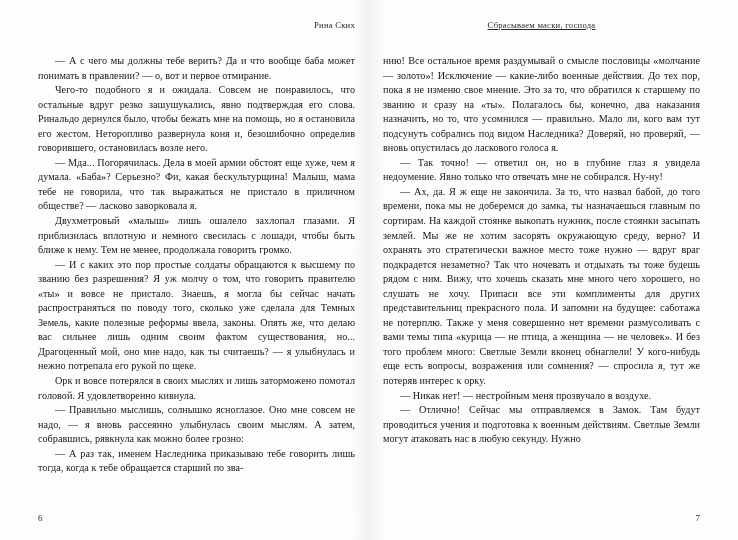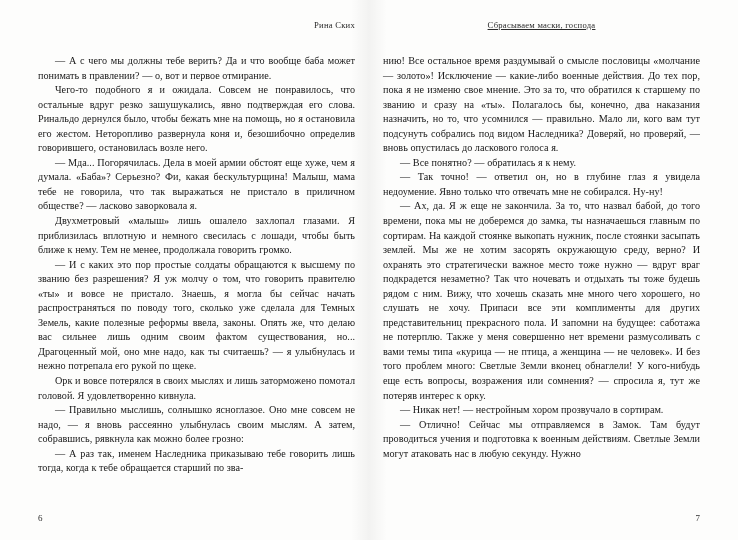--- a/index.html
+++ b/index.html
@@ -128,24 +128,23 @@
     <div class="folio left">6</div>
 
     <div class="gutter-left"></div>
   </div>
 
   <div class="page page-right">
     <div class="running-head right">Сбрасываем маски, господа</div>
 
     <div class="body-block">
       <p class="para cont">нию! Все остальное время раздумывай о смысле пословицы «молчание — золото»! Исключение — какие-либо военные действия. До тех пор, пока я не изменю свое мнение. Это за то, что обратился к старшему по званию и сразу на «ты». Полагалось бы, конечно, два наказания назначить, но то, что усомнился — правильно. Мало ли, кого вам тут подсунуть собрались под видом Наследника? Доверяй, но проверяй, — вновь опустилась до ласкового голоса я.</p>
-      <p class="para">— Все понятно? — обратилась я к нему.</p>
       <p class="para">— Так точно! — ответил он, но в глубине глаз я увидела недоумение. Явно только что отвечать мне не собирался. Ну-ну!</p>
       <p class="para">— Ах, да. Я ж еще не закончила. За то, что назвал бабой, до того времени, пока мы не доберемся до замка, ты назначаешься главным по сортирам. На каждой стоянке выкопать нужник, после стоянки засыпать землей. Мы же не хотим засорять окружающую среду, верно? И охранять это стратегически важное место тоже нужно — вдруг враг подкрадется незаметно? Так что ночевать и отдыхать ты тоже будешь рядом с ним. Вижу, что хочешь сказать мне много чего хорошего, но слушать не хочу. Припаси все эти комплименты для других представительниц прекрасного пола. И запомни на будущее: саботажа не потерплю. Также у меня совершенно нет времени размусоливать с вами темы типа «курица — не птица, а женщина — не человек». И без того проблем много: Светлые Земли вконец обнаглели! У кого-нибудь еще есть вопросы, возражения или сомнения? — спросила я, тут же потеряв интерес к орку.</p>
-      <p class="para">— Никак нет! — нестройным хором прозвучало в сортирам.</p>
+      <p class="para">— Никак нет! — нестройным меня прозвучало в воздухе.</p>
       <p class="para">— Отлично! Сейчас мы отправляемся в Замок. Там будут проводиться учения и подготовка к военным действиям. Светлые Земли могут атаковать нас в любую секунду. Нужно</p>
     </div>
 
     <div class="folio-spacer"></div>
     <div class="folio right">7</div>
 
     <div class="gutter-right"></div>
   </div>
 
 </div>

